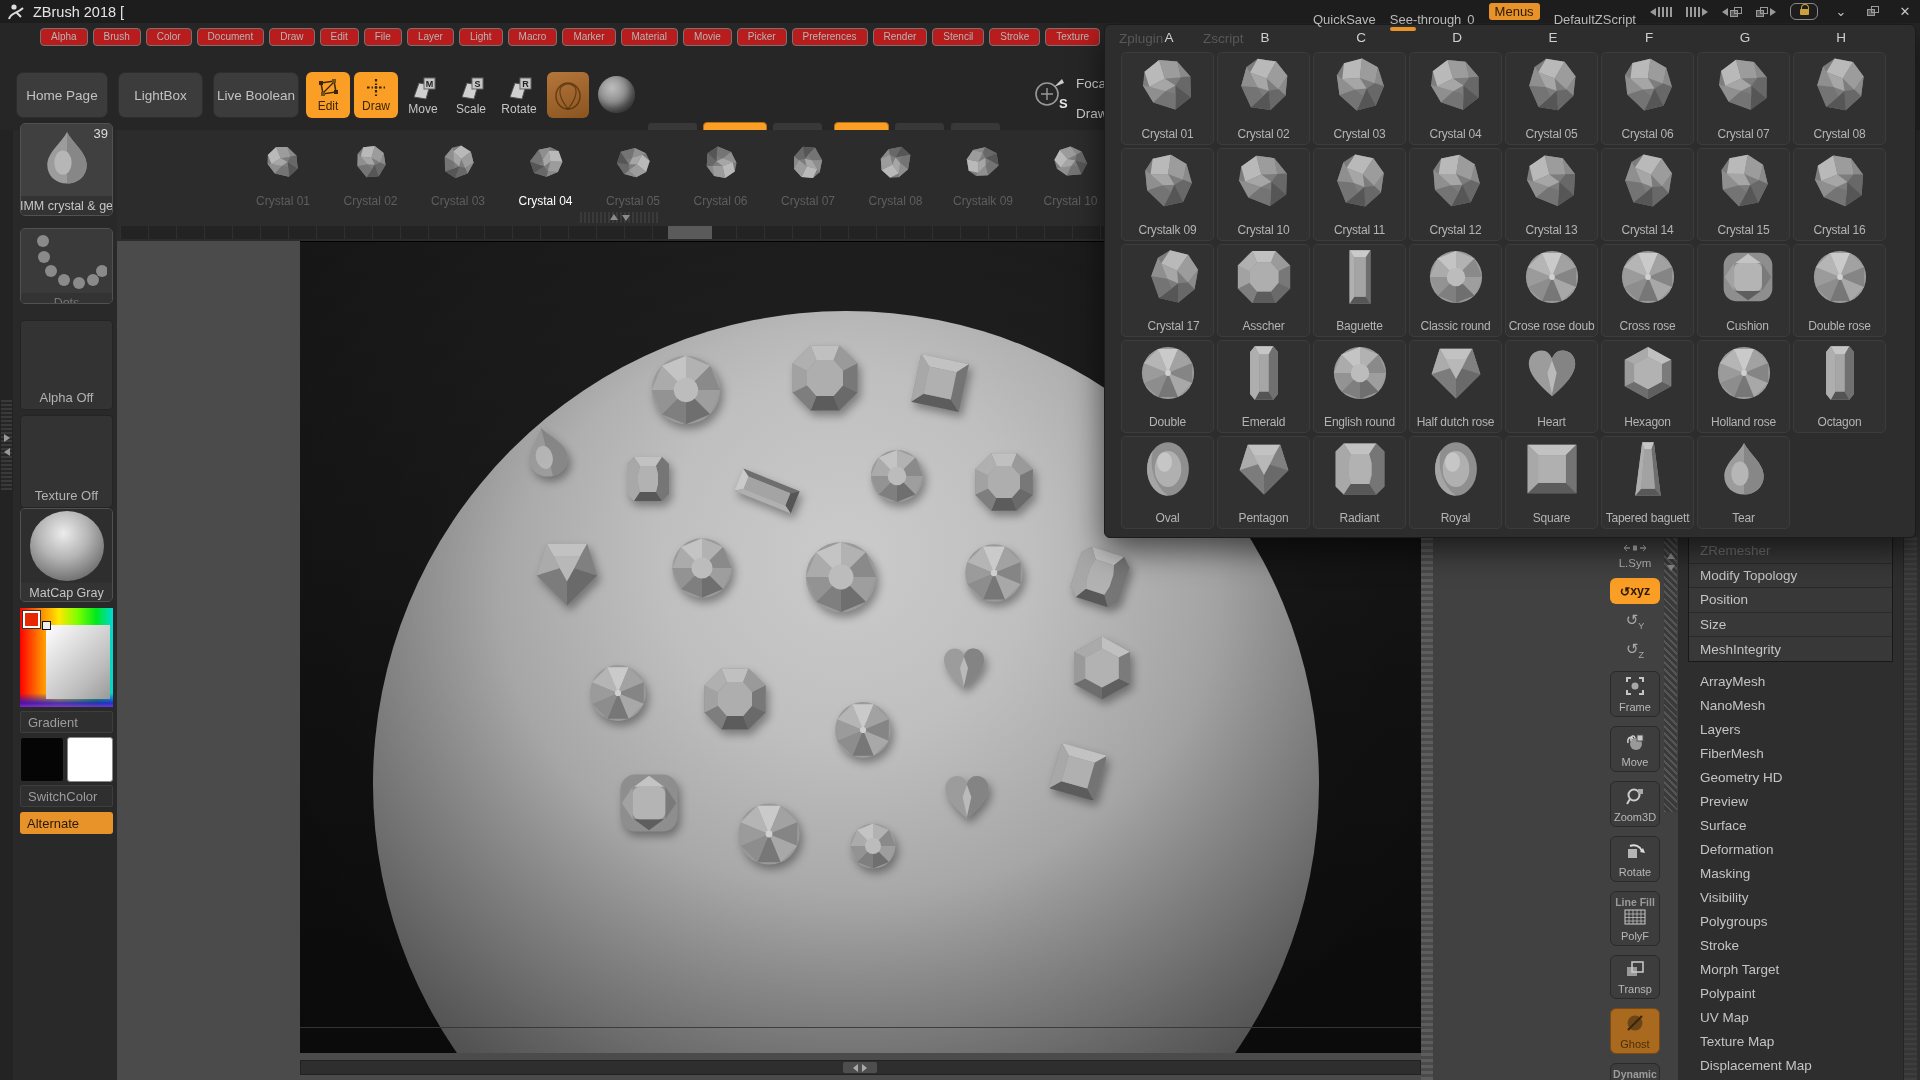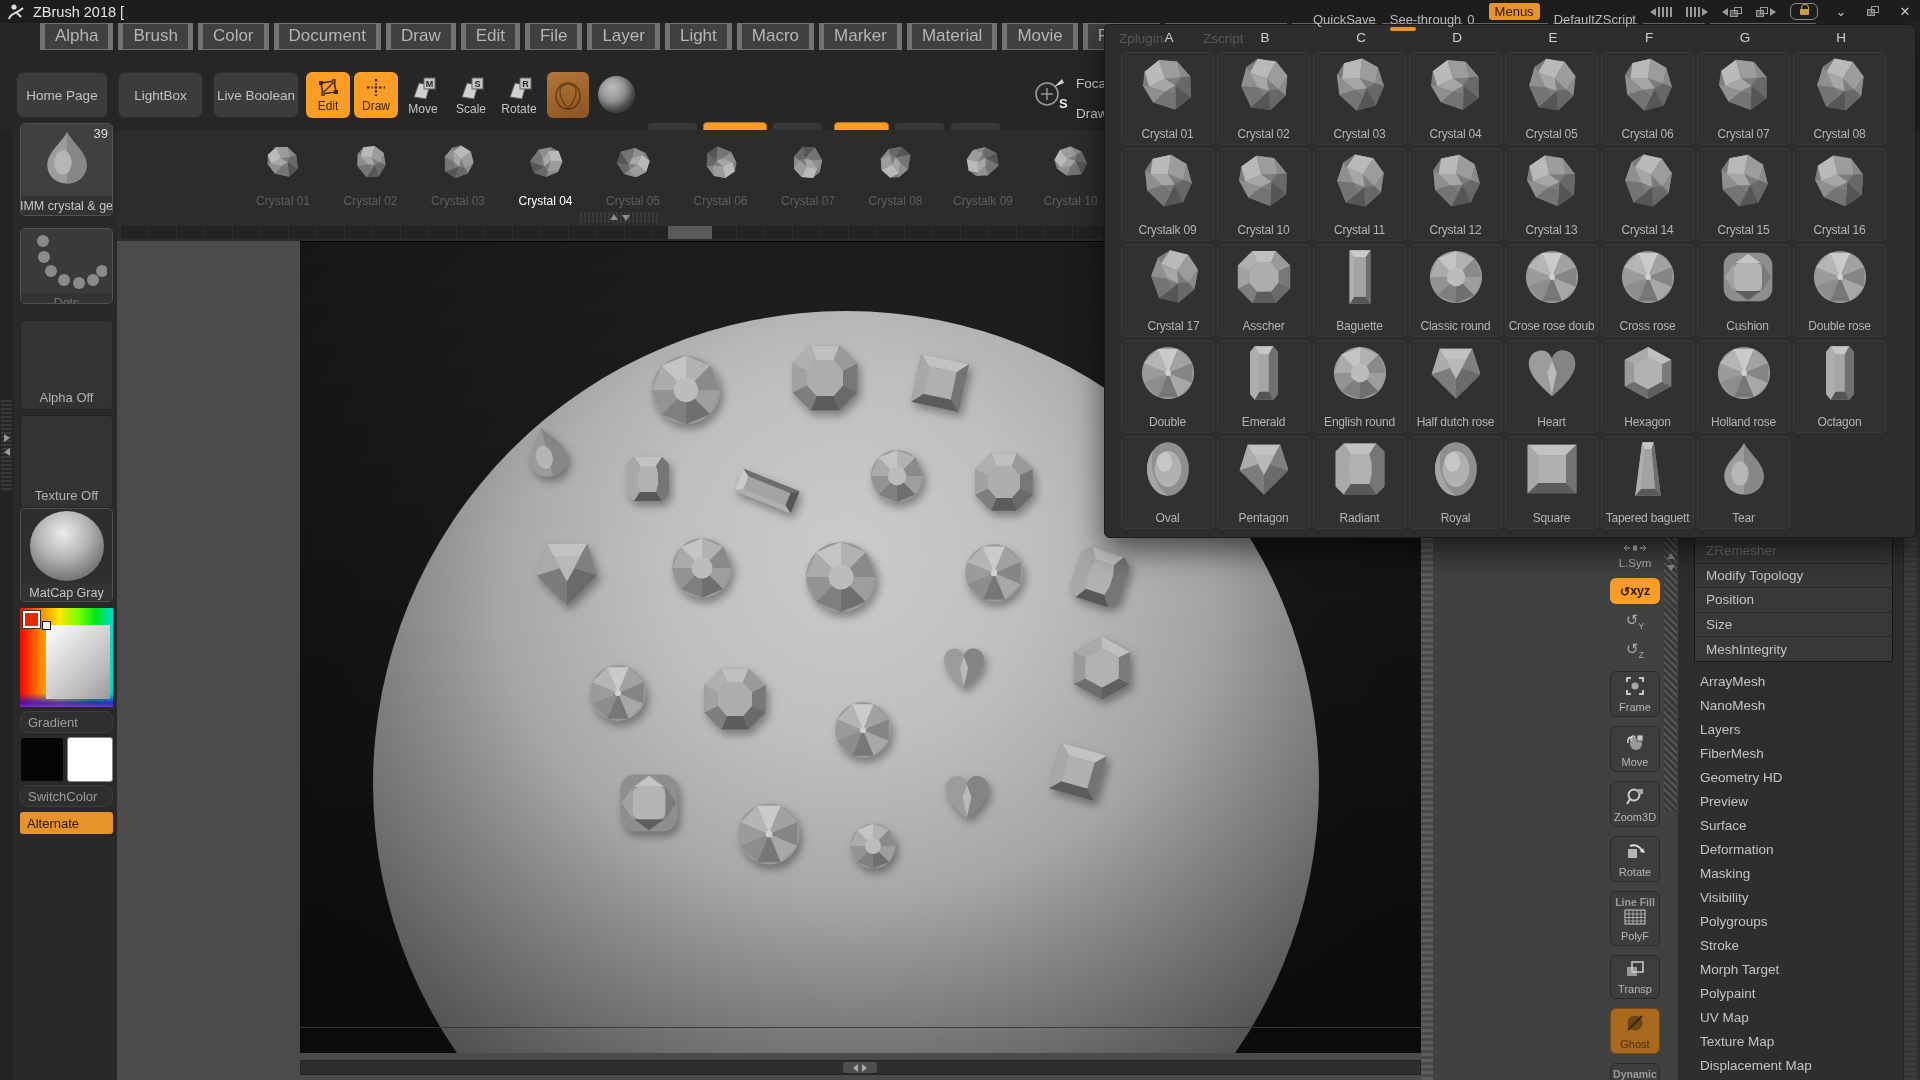--- a/index.html
+++ b/index.html
@@ -23,21 +23,21 @@
   .sq2{position:relative;width:12px;height:10px;}
   .sq2 i{position:absolute;border:1px solid #9a9a9a;width:8px;height:7px;display:block;}
   .sq2 i:first-child{left:0;bottom:0;background:#555;}
   .sq2 i:last-child{right:0;top:0;}
   #lock-chip{border:1px solid #8a8a8a;border-radius:6px;width:28px;height:17px;display:flex;align-items:center;justify-content:center;}
   .lock-body{width:9px;height:6px;background:#c9a03c;border-radius:1px;position:relative;}
   .lock-body:before{content:"";position:absolute;left:1.5px;top:-5px;width:6px;height:5px;border:1.5px solid #c9a03c;border-bottom:none;border-radius:4px 4px 0 0;}
 
   
   #menubar{position:absolute;left:0;top:23px;width:1920px;height:27px;background:#262626;display:flex;align-items:center;gap:5px;padding-left:40px;}
-  .menu-btn{background:#404040;border:5px solid #737373;border-radius:4px;color:#b5b5b5;font-size:17px;padding:2px 10px 3px;cursor:default;}
+  .menu-btn{background:#b91c1c;border:1px solid #737373;border-radius:4px;color:#b5b5b5;font-size:10px;padding:2px 10px 3px;cursor:default;}
 
   
   #shelf{position:absolute;left:0;top:50px;width:1920px;height:80px;background:#262626;}
   .shelf-btn{position:absolute;top:22px;height:46px;background:#3c3c3c;border:1px solid #2d2d2d;border-radius:7px;
              color:#c2c2c2;font-size:13.5px;display:flex;align-items:center;justify-content:center;}
   .tool-orange{position:absolute;top:22px;width:44px;height:46px;background:#fb9e25;border-radius:6px;
                display:flex;flex-direction:column;align-items:center;justify-content:center;gap:2px;}
   .tool-orange .lbl{color:#3a2708;font-size:12px;}
   .ico-btn{position:absolute;top:24px;width:46px;height:44px;display:flex;flex-direction:column;align-items:center;justify-content:center;gap:1px;}
   .ico-btn .lbl{color:#c4c4c4;font-size:12px;}
@@ -84,21 +84,21 @@
   #imm-badge{position:absolute;right:4px;top:2px;color:#ddd;font-size:13px;}
   .empty-box{position:absolute;left:6px;width:93px;background:#333;border:1px solid #242424;border-radius:4px;
              display:flex;align-items:flex-end;justify-content:center;color:#b2b2b2;font-size:13px;padding-bottom:4px;}
   #matcap-ball{width:74px;height:70px;border-radius:50%;background:radial-gradient(circle at 45% 32%,#ececec,#b5b5b5 40%,#757575 75%,#555 100%);}
   #colorpicker{position:absolute;left:6px;width:93px;height:99px;
       background:linear-gradient(to bottom,rgba(0,0,60,0) 86%,rgba(40,20,200,.85) 96%,rgba(120,40,220,.9) 100%),
                  linear-gradient(to right,#f00,#ff8400 22%,#ffe800 42%,#7cff00 62%,#00e81c 82%,#00d8d8 100%);}
   #sv-box{position:absolute;left:26px;top:17px;right:3px;bottom:8px;background:linear-gradient(135deg,#ffffff,#bdbdbd 70%,#9a9a9a);}
   #sv-cursor{position:absolute;left:-4px;top:-4px;width:9px;height:9px;border:1.5px solid #111;background:#eee;}
   #cur-swatch{position:absolute;left:3px;top:3px;width:17px;height:17px;border:2.5px solid #fff;background:#e82800;box-shadow:0 0 0 1px #333;}
-  .side-lblbox{position:absolute;left:6px;width:93px;height:22px;background:#2f2f2f;border:1px solid #3e3e3e;border-radius:8px;
+  .side-lblbox{position:absolute;left:6px;width:93px;height:22px;background:#2f2f2f;border:1px solid #3e3e3e;border-radius:2px;
                color:#9c9c9c;font-size:13px;display:flex;align-items:center;padding-left:7px;}
   #swatch-black{position:absolute;left:6px;width:44px;height:45px;background:#050505;border:1px solid #2c2c2c;border-radius:3px;}
   #swatch-white{position:absolute;left:53px;width:46px;height:45px;background:#fff;border:1px solid #888;border-radius:3px;}
   #alt-btn{position:absolute;left:6px;width:93px;height:22px;background:#e8922a;border-radius:3px;color:#27180a;
            font-size:13px;display:flex;align-items:center;padding-left:7px;}
 
   
   #outer-left{position:absolute;left:117px;top:241px;width:183px;height:839px;background:#4b4b4b;}
   #outer-bottom{position:absolute;left:117px;top:1053px;width:1316px;height:27px;background:#4b4b4b;}
   #doc{position:absolute;left:300px;top:241px;width:1121px;height:812px;background:linear-gradient(#1f1f1f,#141414 55%,#0f0f0f);
@@ -133,21 +133,21 @@
   .rs-btn .lbl{color:#b8b8b8;font-size:11px;white-space:nowrap;}
   .rs-btn .toplbl{color:#9b9b9b;font-size:10.5px;font-weight:bold;white-space:nowrap;}
   .rs-orangepill{width:50px;height:26px;background:#fb9e25;border-radius:6px;display:flex;align-items:center;justify-content:center;
                  color:#2b1a00;font-size:12.5px;font-weight:bold;}
   .rs-ghost{background:#a9691f;border-color:#7a4a12;}
   .rs-ghost .lbl{color:#4a2f08;}
   .rot-glyph{color:#a8a8a8;font-size:15px;line-height:13px;}
   .rot-glyph sub{font-size:9px;}
 
   #tool-panel{position:absolute;left:1678px;top:537px;width:225px;z-index:5;}
-  #panel-group{margin:0 10px 8px 16px;background:#383838;border:1px solid #191919;border-radius:0;overflow:hidden;}
+  #panel-group{margin:0 10px 8px 10px;background:#383838;border:1px solid #191919;border-radius:0;overflow:hidden;}
   .pg-row{height:24.6px;display:flex;align-items:center;padding-left:11px;font-size:13.5px;color:#c4c4c4;border-top:1px solid #2a2a2a;}
   .pg-row:first-child{border-top:none;color:#707070;}
   .panel-item{height:24px;display:flex;align-items:center;padding-left:22px;font-size:13.5px;color:#c4c4c4;}
 
   
   #popup{position:absolute;left:1104px;top:24px;width:812px;height:514px;background:#2d2d2d;border:1px solid #1b1b1b;
          border-radius:6px;box-shadow:0 12px 32px rgba(0,0,0,.6);z-index:50;}
   .pop-header{position:absolute;top:5px;width:30px;margin-left:-15px;text-align:center;color:#cfcfcf;font-size:13.5px;}
   .pop-ghost{position:absolute;color:#585858;font-size:13.5px;white-space:nowrap;}
   .pop-cell{position:absolute;width:93px;height:93px;background:#313131;border:1px solid #3c3c3c;border-radius:5px;

